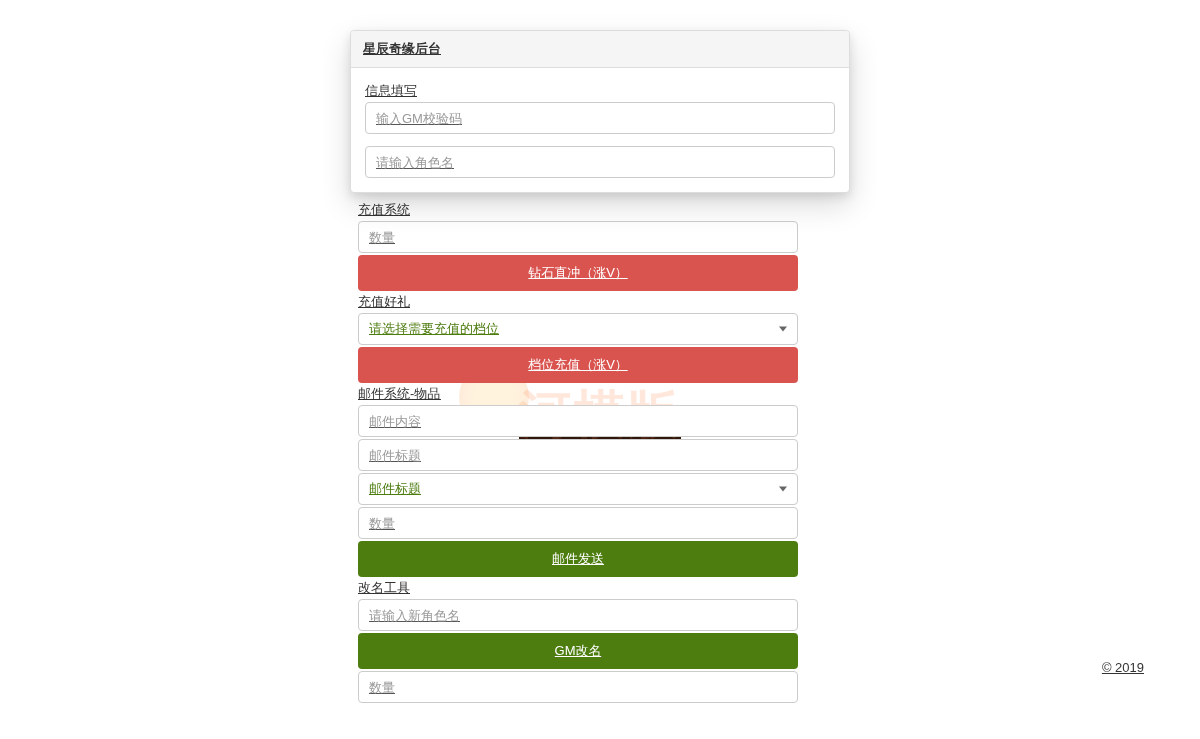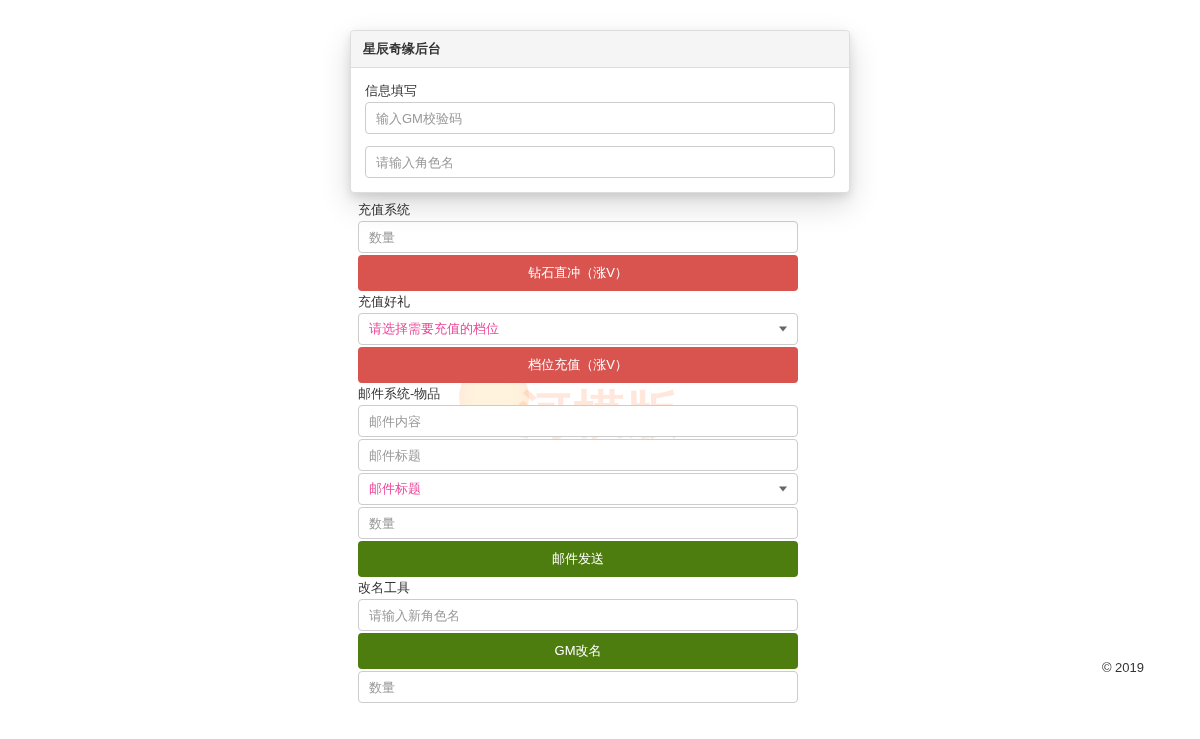--- a/index.html
+++ b/index.html
@@ -1,15 +1,15 @@
 <!DOCTYPE html>
 <html><head>
 <meta charset="utf-8">
 <style>
-* { box-sizing: border-box; margin: 0; padding: 0; }
+* { box-sizing: border-box; margin: 0; padding: 0; text-decoration: underline; }
 body {
   font-family: "Helvetica Neue", Helvetica, Arial, "Microsoft YaHei", sans-serif;
   background: #fff;
   width: 1200px;
   height: 739px;
   position: relative;
 }
 .container {
   width: 500px;
   margin: 30px auto 0;
@@ -62,21 +62,21 @@
   height: 32px;
   border: 1px solid #ccc;
   border-radius: 4px;
   background: #fff;
   padding: 6px 28px 6px 10px;
   font-size: 13px;
   color: #555;
   margin-bottom: 12px;
   cursor: pointer;
 }
-.select.muted { color: #ec4899; }
+.select.muted { color: #4d7c0f; }
 .select .caret {
   position: absolute;
   right: 10px;
   top: 50%;
   transform: translateY(-50%);
   width: 0; height: 0;
   border-left: 4px solid transparent;
   border-right: 4px solid transparent;
   border-top: 5px solid #666;
 }

